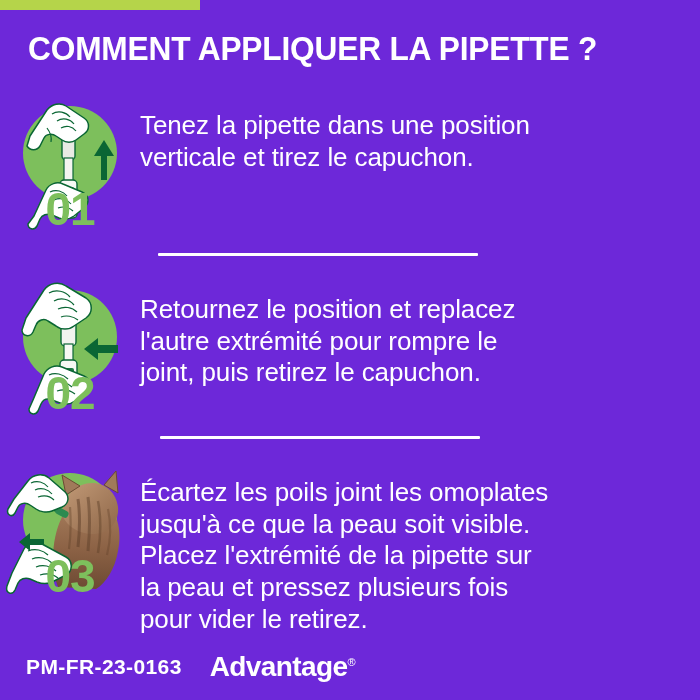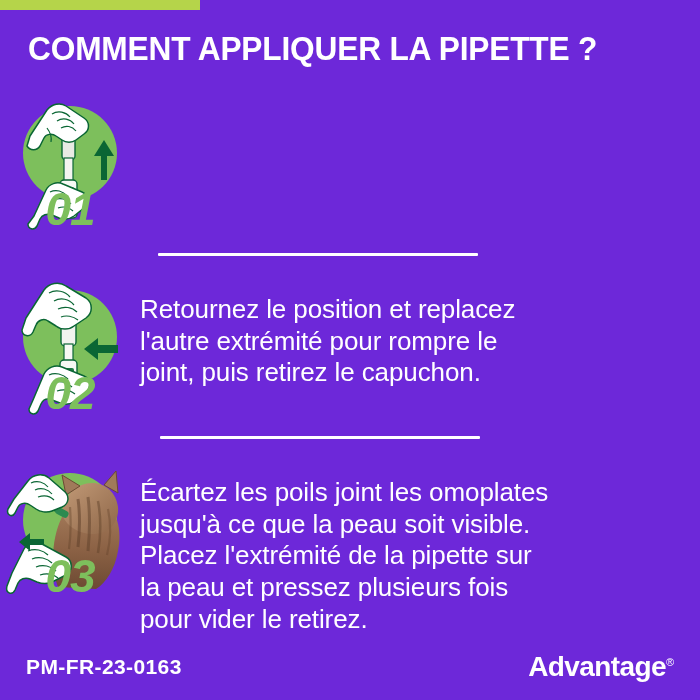--- a/index.html
+++ b/index.html
@@ -84,21 +84,20 @@
     left: 0;
     right: 0;
     bottom: 6px;
     text-align: center;
     color: #7dbf5c;
     font-size: 46px;
     font-weight: bold;
     line-height: 1;
     letter-spacing: -1px;
     font-family: "Liberation Sans Narrow", "Liberation Sans", sans-serif;
-    font-style: italic;
   }
   .art {
     position: absolute;
     top: 0;
     left: 0;
     width: 140px;
     height: 150px;
   }
 
   .step-text {
@@ -127,21 +126,20 @@
 
   
   .footer {
     position: absolute;
     left: 0;
     right: 0;
     bottom: 16px;
     height: 34px;
     display: flex;
     align-items: center;
-    justify-content: space-between;
     padding: 0 26px;
     box-sizing: border-box;
   }
   .doc-code {
     color: #ffffff;
     font-size: 21px;
     font-weight: bold;
     letter-spacing: 0.4px;
     font-family: "Liberation Sans Narrow", "Liberation Sans", sans-serif;
   }
@@ -191,20 +189,24 @@
           <path d="M34 128 L46 102 C49 96 57 93 63 96 L82 104 C89 107 90 115 84 120 L74 128 C70 131 64 132 59 130 L52 127 C47 125 42 127 40 131 L37 138 C34 143 28 141 28 136 Z" fill="#ffffff" stroke="#0a6634" stroke-width="1.5" stroke-linejoin="round"></path>
           <path d="M50 104 C56 101 63 103 67 108" fill="none" stroke="#0a6634" stroke-width="1.2"></path>
           <path d="M54 112 C60 109 67 111 71 116" fill="none" stroke="#0a6634" stroke-width="1.2"></path>
           <path d="M58 120 C63 118 69 119 73 123" fill="none" stroke="#0a6634" stroke-width="1.2"></path>
 
           <g>
             <path d="M101 92 L101 68 L94 68 L104 52 L114 68 L107 68 L107 92 Z" fill="#0a6634"></path>
           </g>
         </svg>
         <div class="step-num">01</div>
+      </div>
+      <div class="step-text">
+        <div>Tenez la pipette dans une position</div>
+        <div>verticale et tirez le capuchon.</div>
       </div>
     </div>
 
     <div class="sp1"></div>
     <div class="divider"></div>
     <div class="sp2"></div>
 
     <div class="step">
       <div class="step-icon-wrap">
         <div class="circle"></div>

